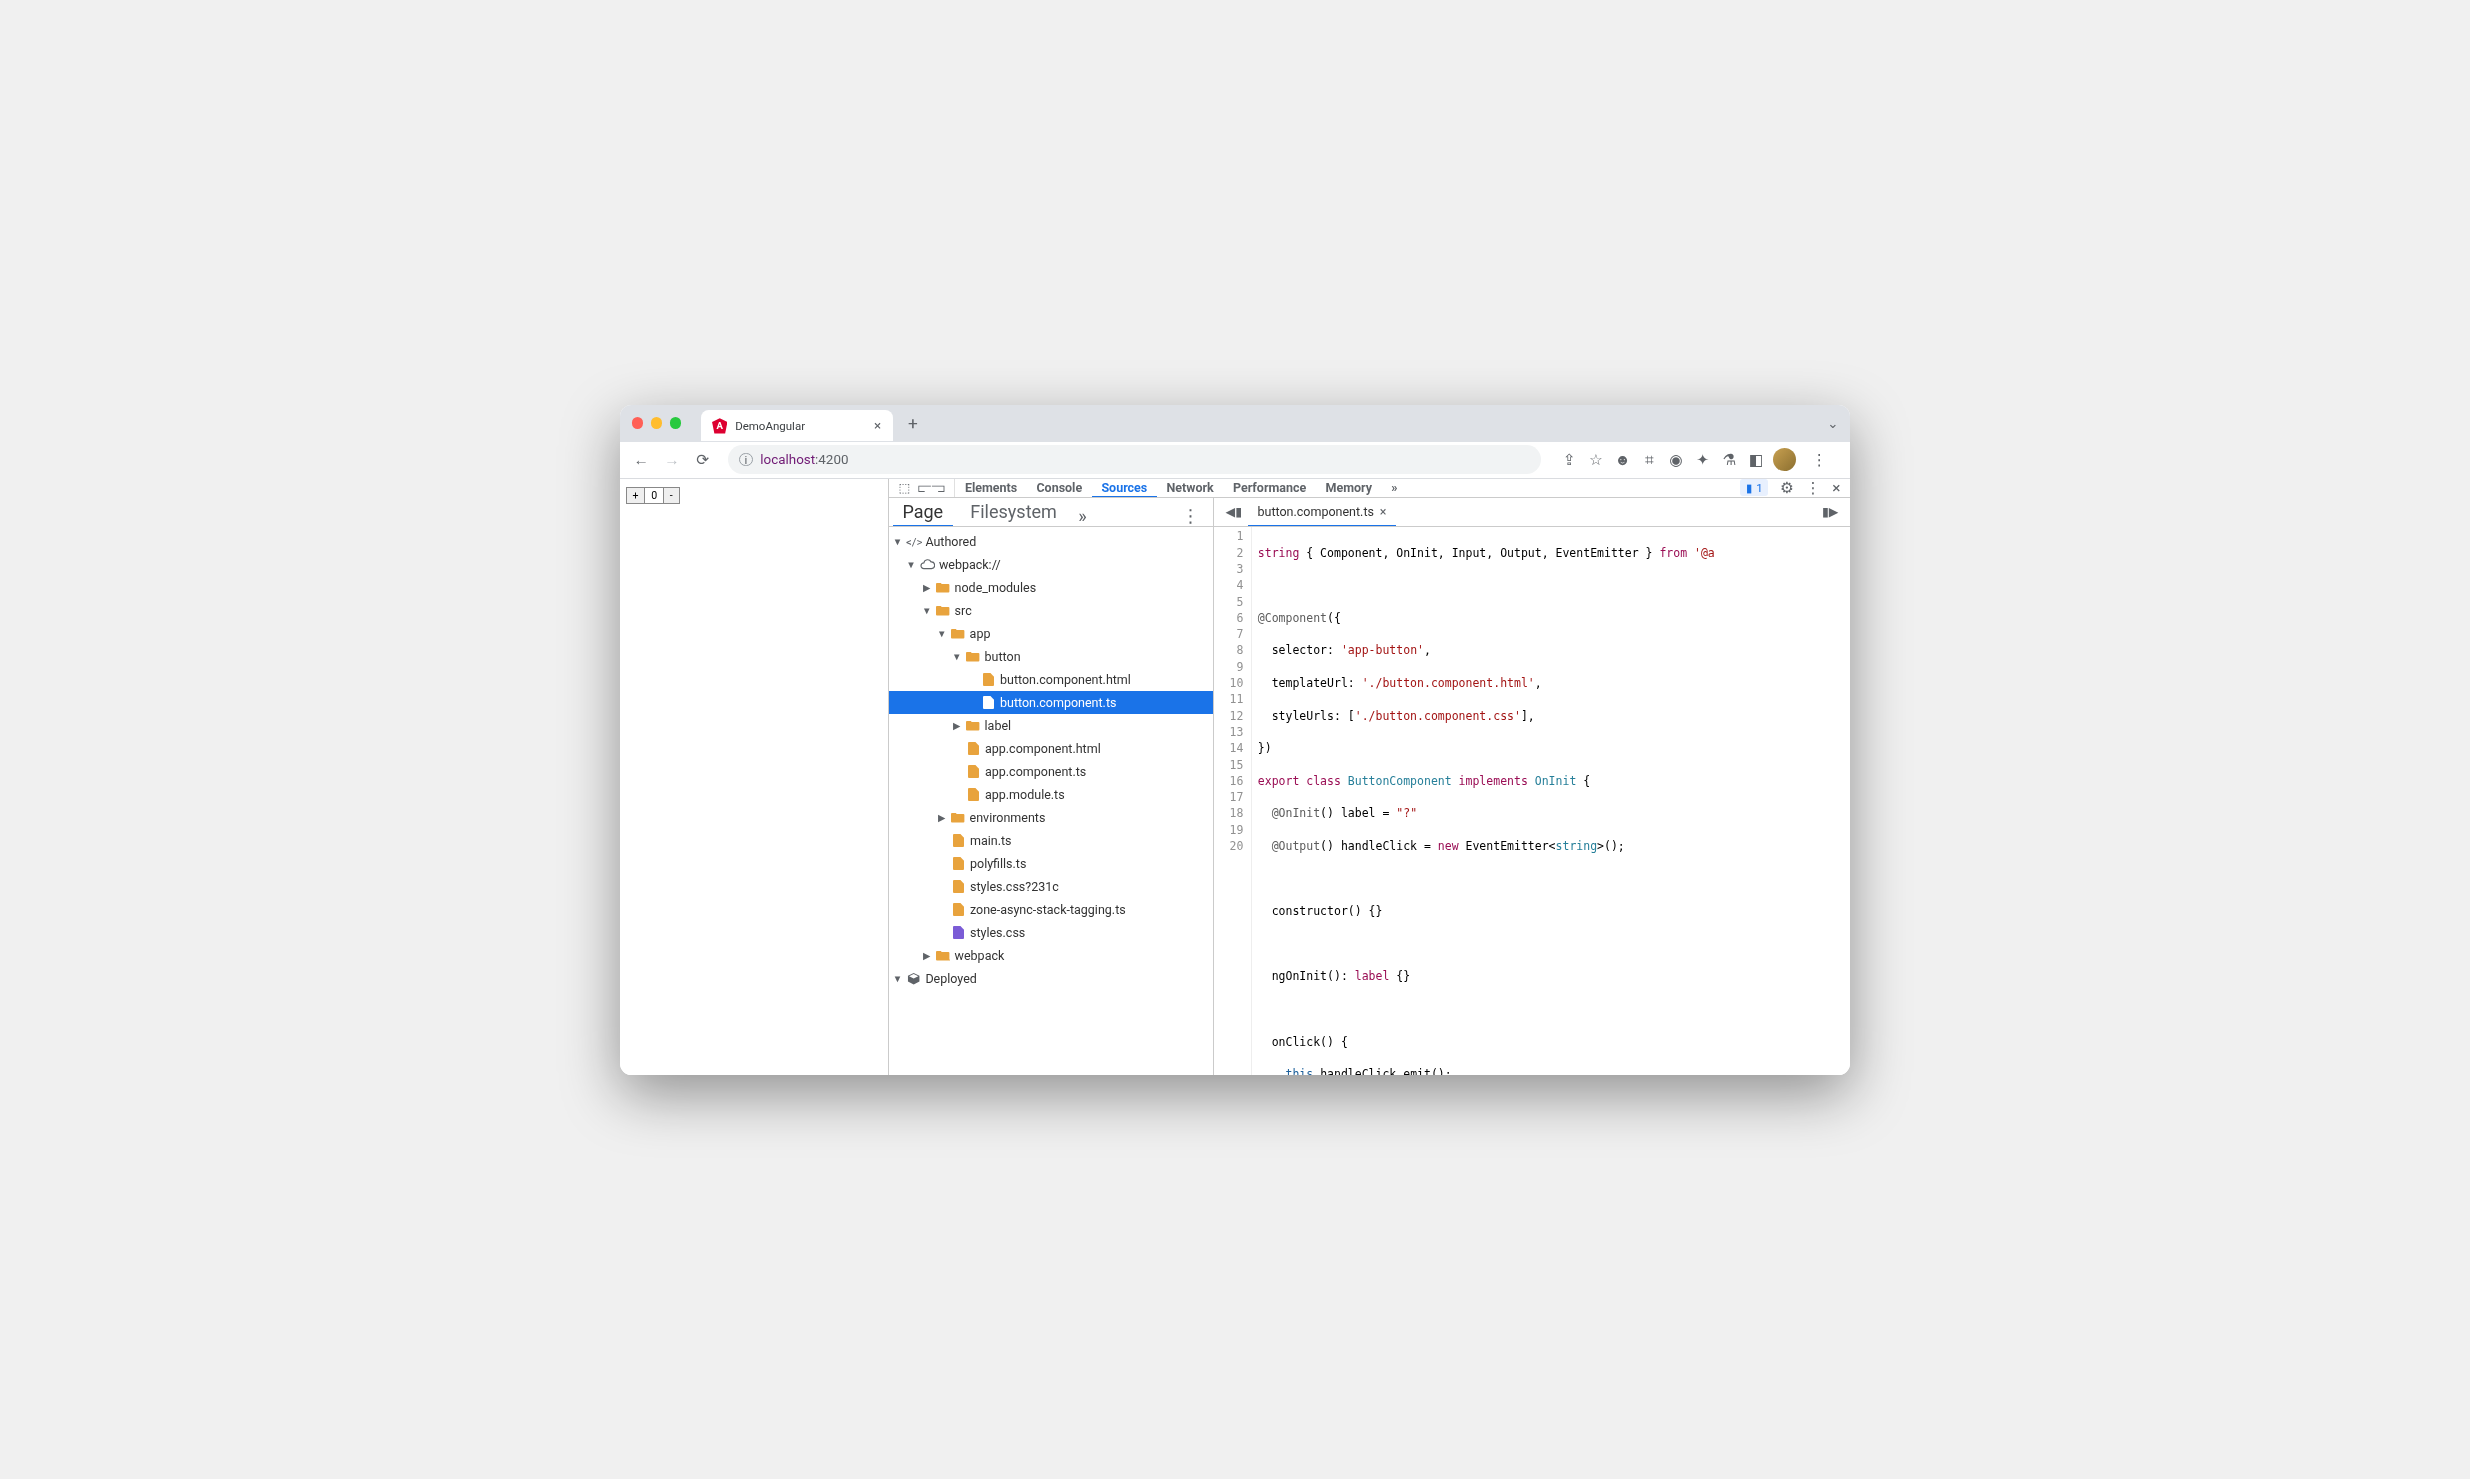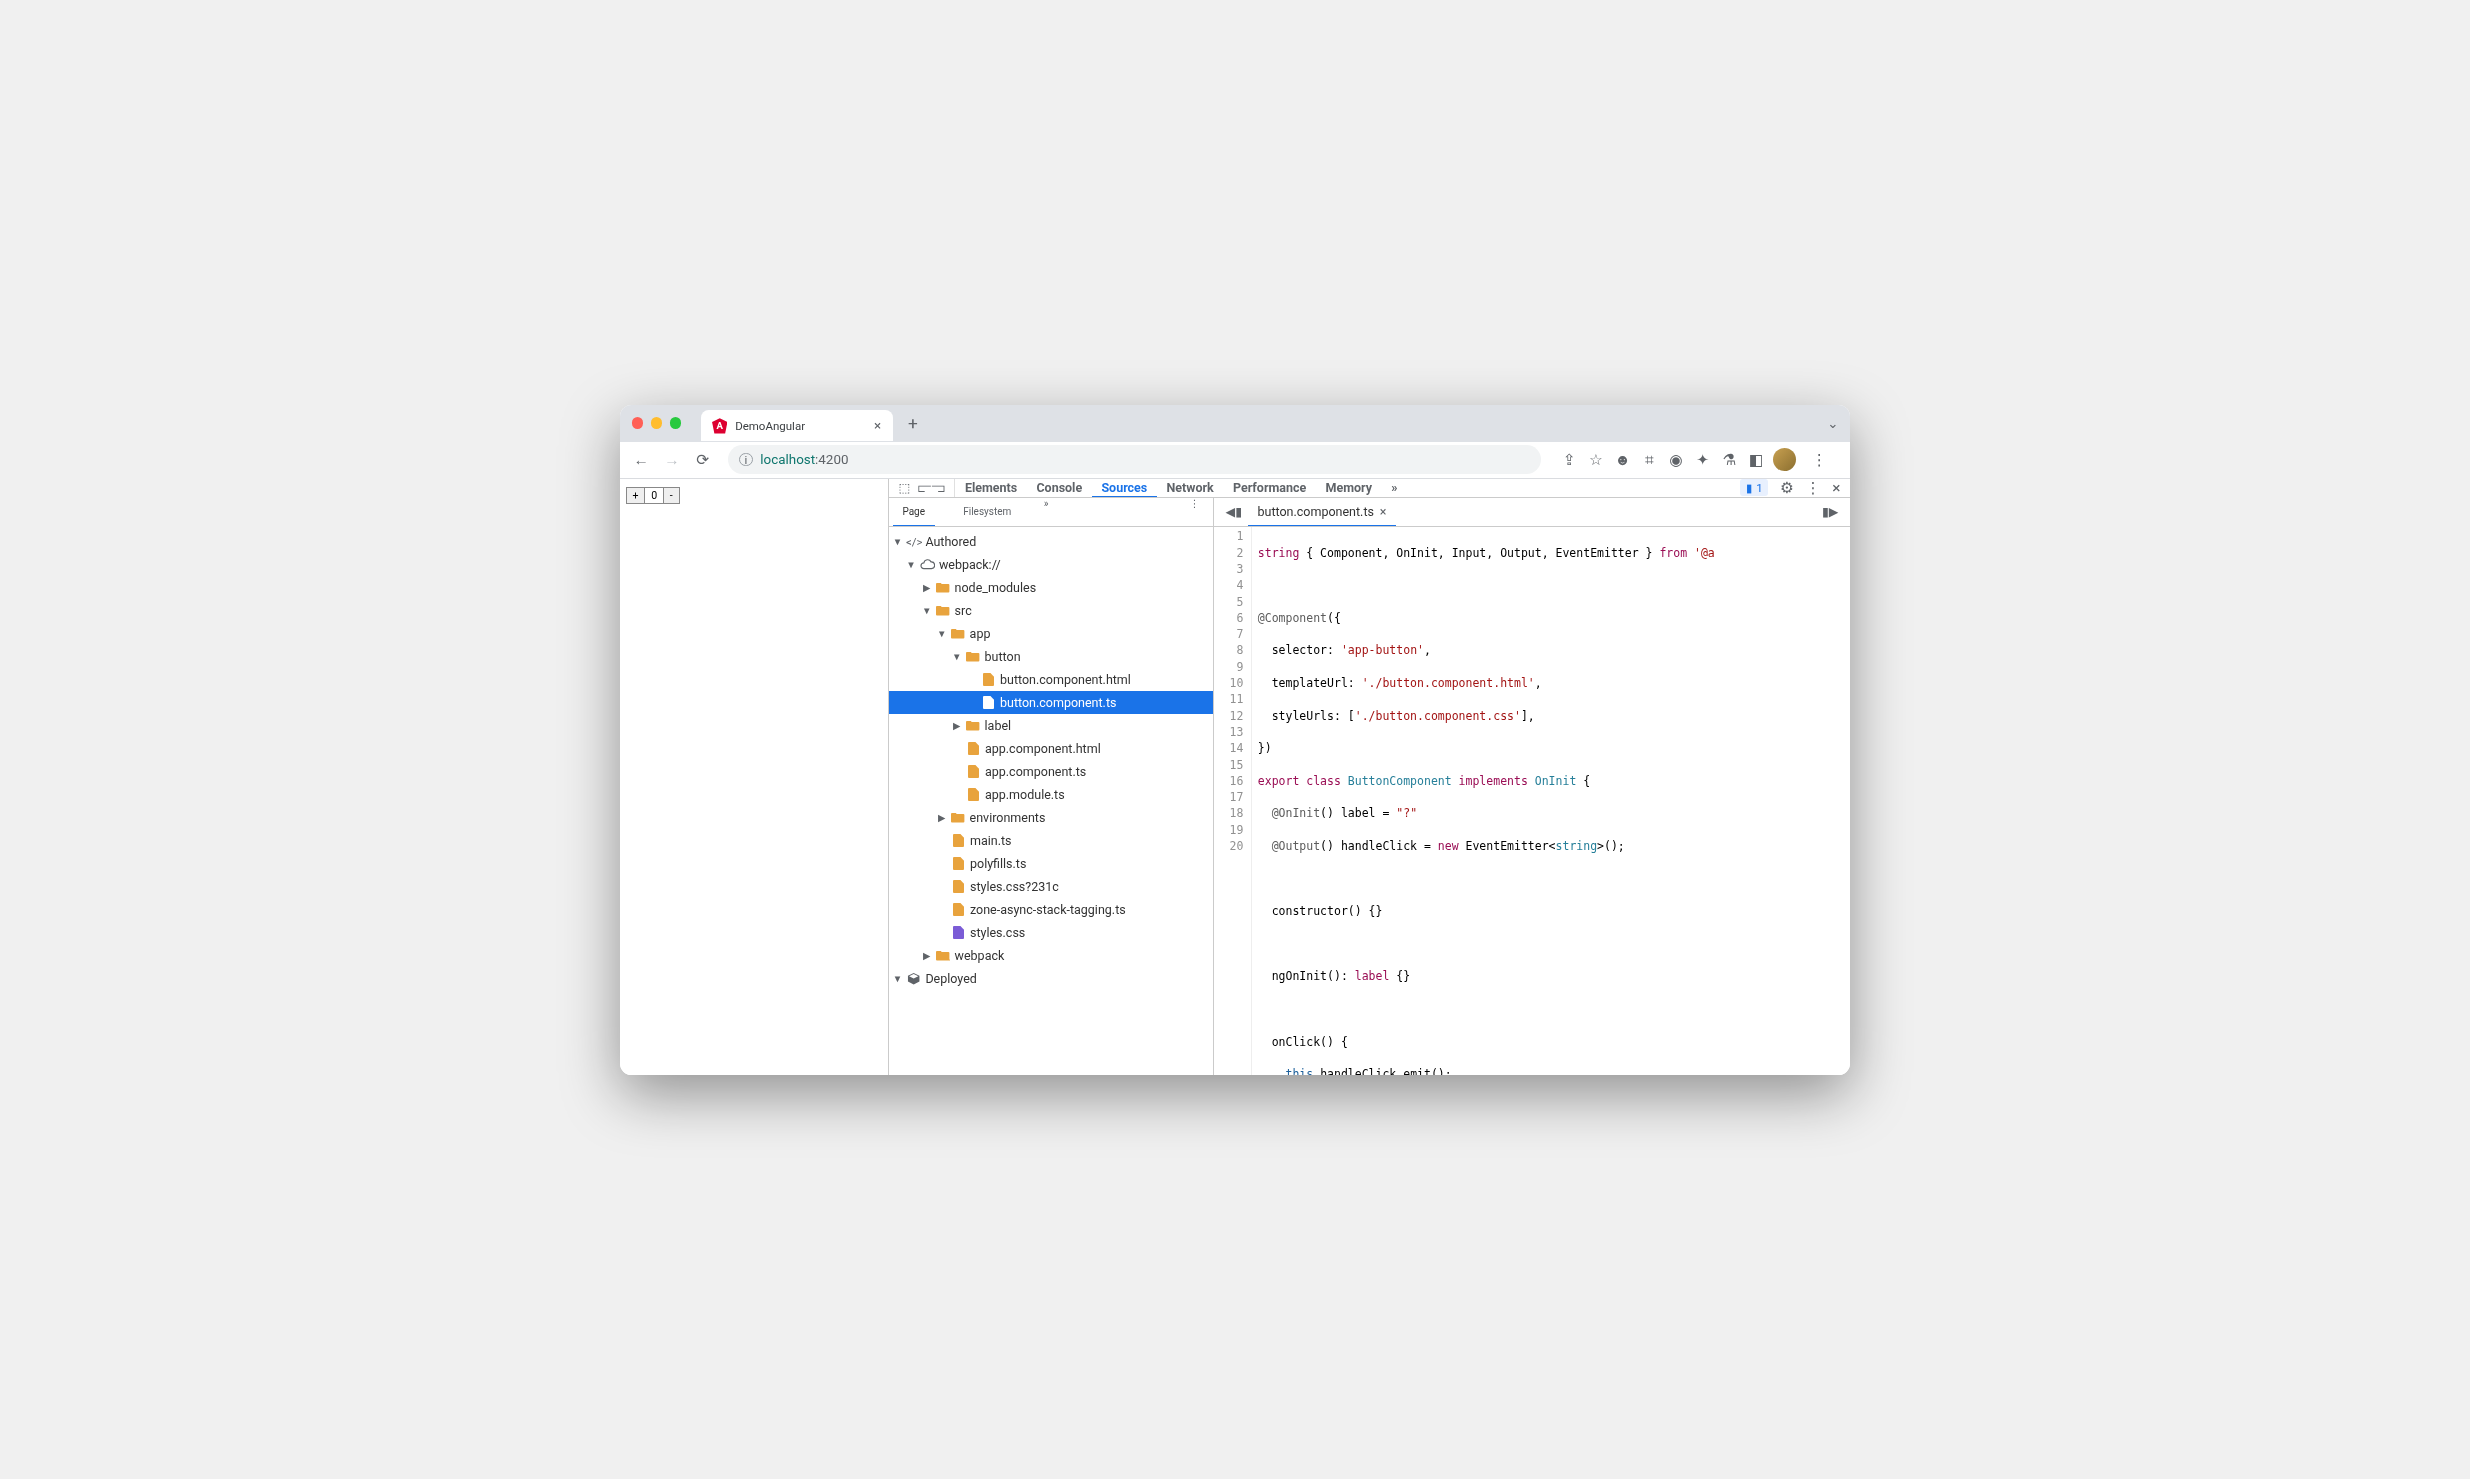--- a/index.html
+++ b/index.html
@@ -90,21 +90,21 @@
   background: #f1f3f4;
   border-radius: 14.4px;
   display: flex;
   align-items: center;
   padding: 0 11.5px;
   gap: 7.7px;
   font-size: 13.4px;
   color: #5f6368;
   margin: 0 7.7px;
 }
-.url-host { color: #0f766e; }
+.url-host { color: #701a75; }
 .url-info { color: #5f6368; font-size: 11.5px; border: 1px solid #9aa0a6; border-radius: 50%; width: 13.4px; height: 13.4px; display: inline-flex; align-items: center; justify-content: center; }
 .ext-icons { display: flex; gap: 7.7px; align-items: center; padding: 0 7.7px; }
 .ext-icon { width: 19px; height: 19px; display: flex; align-items: center; justify-content: center; color: #5f6368; font-size: 15.4px; }
 .avatar { width: 23px; height: 23px; border-radius: 50%; background: linear-gradient(135deg, #c8a050, #8b6f30); }
 .dots-menu { font-size: 15.4px; color: #5f6368; padding: 0 7.7px; }
 
 
 .content {
   display: flex;
   height: 596px;
@@ -167,25 +167,25 @@
 .sources-sidebar {
   width: 325px;
   border-right: 1px solid #cbcbcb;
   display: flex;
   flex-direction: column;
   overflow: hidden;
 }
 .sources-tabs {
   height: 29px;
   display: flex;
-  align-items: flex-start;
+  align-items: flex-end;
   border-bottom: 1px solid #cbcbcb;
-  font-size: 10px;
+  font-size: 18px;
   padding: 0 3.8px;
-  gap: 19px;
+  gap: 8px;
 }
 .sources-tab { padding: 0 9.6px; height: 100%; display: flex; align-items: center; color: #5f6368; cursor: pointer; }
 .sources-tab.active { color: #333; border-bottom: 1.9px solid #1a73e8; }
 .sources-more { margin-left: 3.8px; color: #5f6368; }
 .sources-opts { margin-left: auto; padding: 0 9.6px; color: #5f6368; }
 
 
 .file-tree {
   flex: 1;
   overflow-y: auto;

